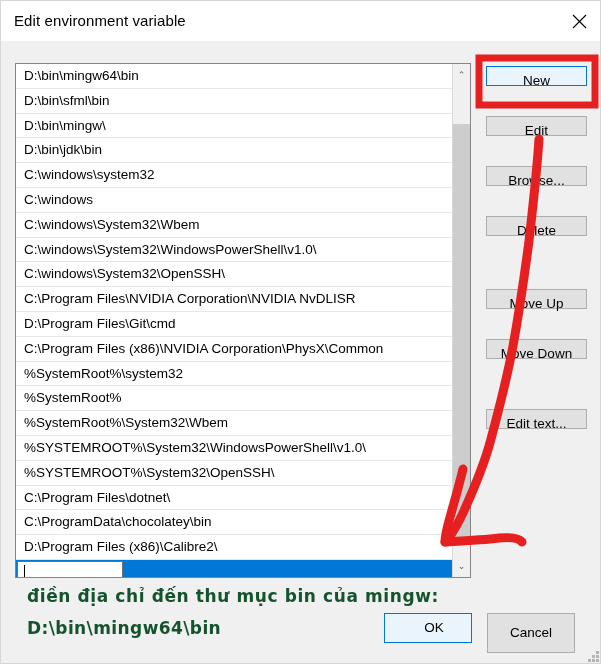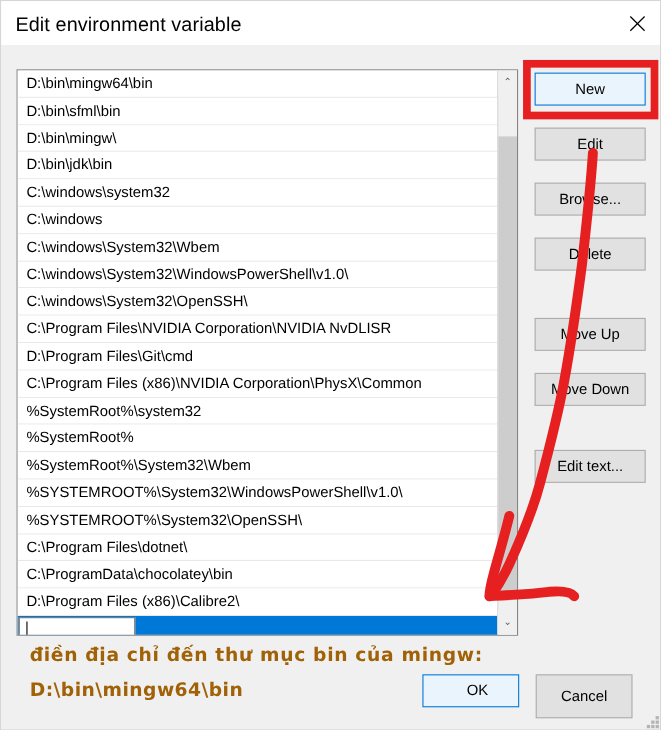--- a/index.html
+++ b/index.html
@@ -33,21 +33,21 @@
     left: 0; top: 0;
     width: 601px;
     height: 40px;
     background: #ffffff;
     box-sizing: border-box;
   }
   .title-text {
     position: absolute;
     left: 13px;
     top: 11px;
-    font-size: 18px;
+    font-size: 15px;
     color: #000000;
     white-space: nowrap;
     letter-spacing: 0.1px;
   }
   .close-btn {
     position: absolute;
     right: 0;
     top: 0;
     width: 46px;
     height: 40px;
@@ -158,21 +158,21 @@
     top: 60px;
     width: 17px;
     height: 419px;
     background: #cdcdcd;
   }
 
   
   .btn {
     position: absolute;
     width: 101px;
-    height: 30px;
+    height: 20px;
     background: #e1e1e1;
     border: 1px solid #adadad;
     box-sizing: border-box;
     font-family: "Liberation Sans", sans-serif;
     font-size: 13.5px;
     color: #000000;
     text-align: center;
     line-height: 28px;
     cursor: default;
     padding: 0;
@@ -208,21 +208,21 @@
   .annotations {
     position: absolute;
     left: 0; top: 0;
     width: 601px;
     height: 664px;
     pointer-events: none;
   }
   .annot-text {
     position: absolute;
     left: 26px;
-    color: #a16207;
+    color: #14532d;
     font-family: "DejaVu Sans", sans-serif;
     font-weight: bold;
     font-size: 17px;
     white-space: nowrap;
   }
   .annot-line1 { top: 585px; letter-spacing: 0.6px; }
   .annot-line2 { top: 617px; letter-spacing: 0.4px; }
 
   
   .grip {

